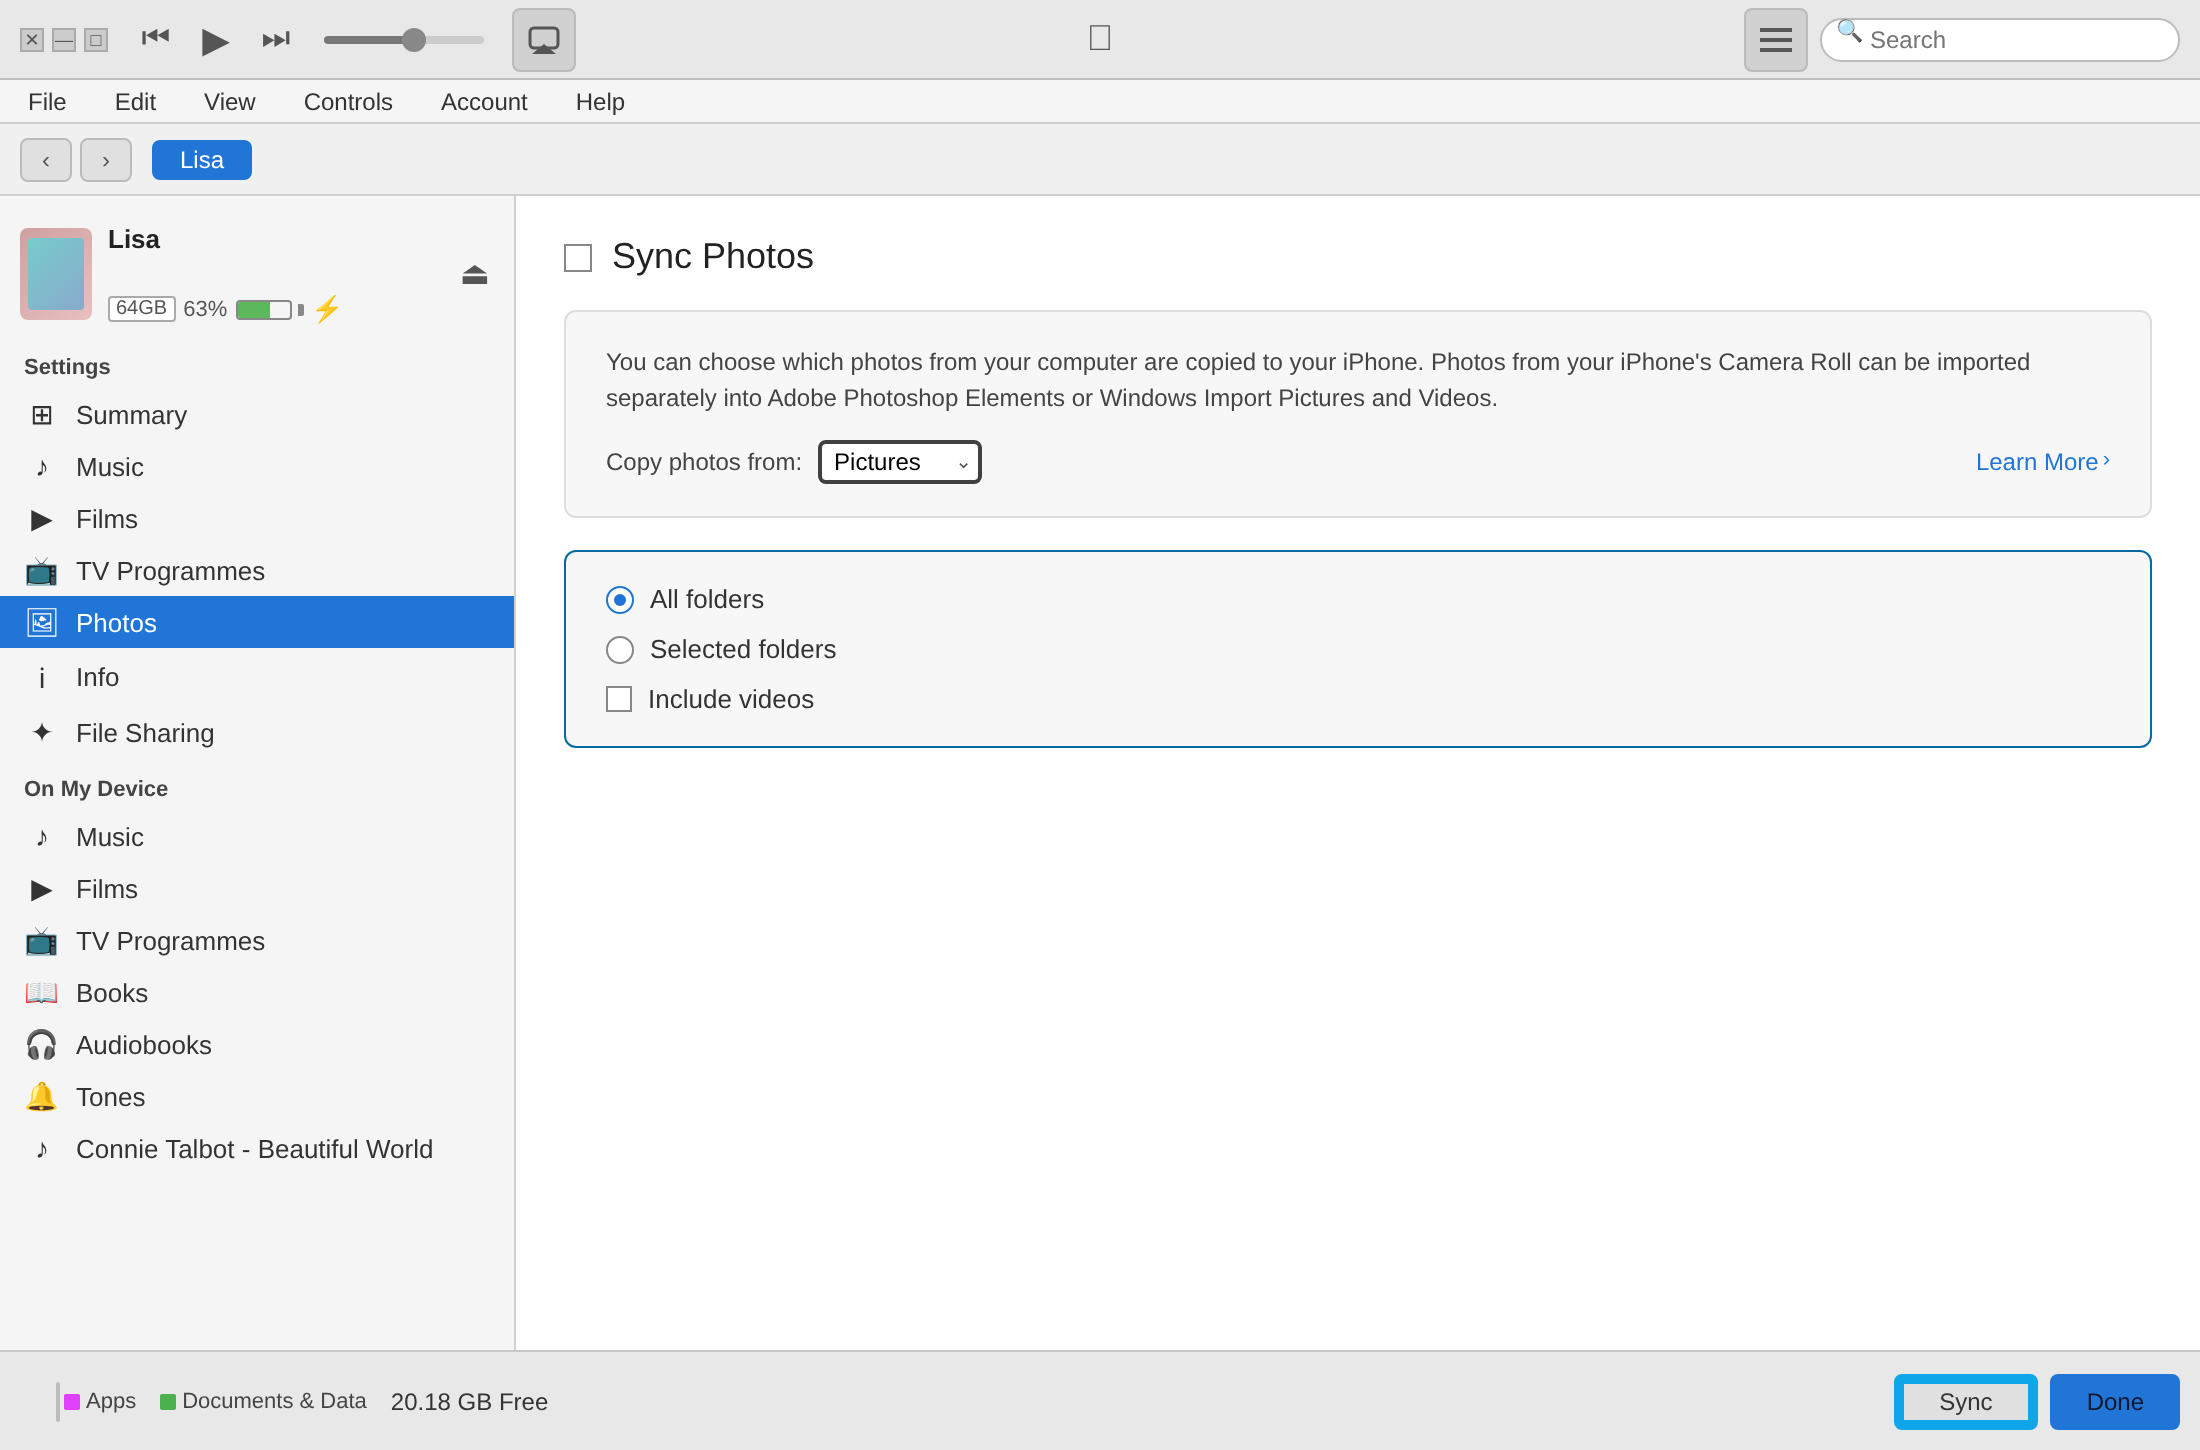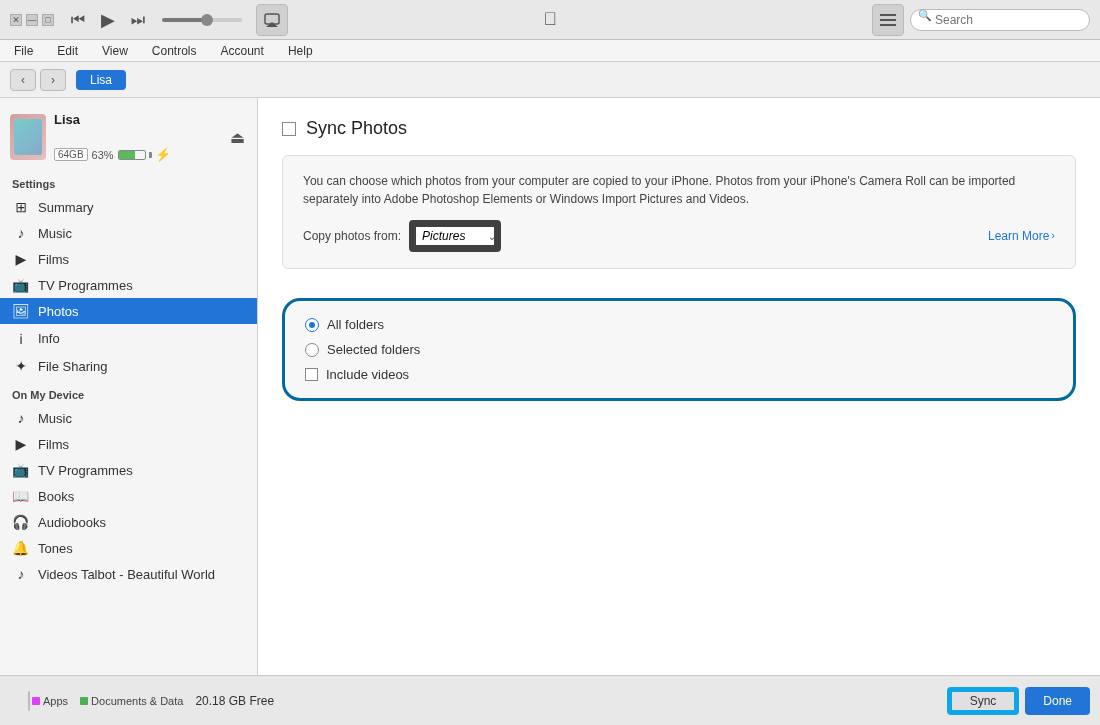--- a/index.html
+++ b/index.html
@@ -166,42 +166,42 @@
     }
     .sync-checkbox {
       width: 14px; height: 14px; border: 1px solid #888; background: white;
       cursor: pointer; flex-shrink: 0;
     }
     .sync-title {
       font-size: 18px; font-weight: 300; color: #222;
     }
     .info-box {
       background: #f7f7f7; border: 1px solid #ddd; border-radius: 6px;
-      padding: 16px 20px; margin-bottom: 29px;
+      padding: 16px 20px; margin-bottom: 16px;
     }
     .info-text { font-size: 12px; color: #444; line-height: 1.5; margin-bottom: 12px; }
     .copy-row { display: flex; align-items: center; gap: 8px; }
     .copy-label { font-size: 12px; color: #444; }
     .copy-select {
-      border: 7px solid #404040; border-radius: 4px; padding: 2px 20px 2px 6px;
+      border: 2px solid #404040; border-radius: 4px; padding: 2px 20px 2px 6px;
       font-size: 12px; background: white; cursor: pointer; appearance: none;
-      -webkit-appearance: none; position: relative; font-style: italic;
+      -webkit-appearance: none; position: relative;
     }
     .select-wrap { position: relative; display: inline-block; }
     .select-arrow {
       position: absolute; right: 5px; top: 50%; transform: translateY(-50%);
       font-size: 10px; color: #555; pointer-events: none;
     }
     .learn-more {
       margin-left: auto; color: #2075d6; font-size: 12px; cursor: pointer;
       display: flex; align-items: flex-start; gap: 2px;
     }
 
     .options-box {
-      background: #f7f7f7; border: 3px solid #0369a1; border-radius: 18px;
+      background: #f7f7f7; border: 1px solid #0369a1; border-radius: 6px;
       padding: 16px 20px;
     }
     .radio-row, .check-row {
       display: flex; align-items: center; gap: 8px; margin-bottom: 10px;
     }
     .radio-row:last-child, .check-row:last-child { margin-bottom: 0; }
     .radio-btn {
       width: 14px; height: 14px; border-radius: 50%; border: 1px solid #888;
       background: white; cursor: pointer; flex-shrink: 0; position: relative;
     }
@@ -240,21 +240,21 @@
     .storage-dot { width: 8px; height: 8px; border-radius: 1px; }
     .storage-free {
       font-size: 12px; color: #333; margin-left: auto; padding-right: 10px;
     }
     .sync-btn {
       height: 28px; padding: 0 18px; background: #e0e0e0; border: 5px solid #0ea5e9;
       border-radius: 4px; font-size: 12px; cursor: pointer; color: #333;
     }
     .done-btn {
       height: 28px; padding: 0 18px; background: #2075d6; border: none;
-      border-radius: 4px; font-size: 12px; cursor: pointer; color: #fef9c3; font-weight: 500;
+      border-radius: 4px; font-size: 12px; cursor: pointer; color: #0f172a; font-weight: 500;
     }
   </style>
 </head>
 <body>
 
 <div class="title-bar">
   <div class="window-controls">
     <div class="win-btn close">✕</div>
     <div class="win-btn minimize">—</div>
     <div class="win-btn maximize">□</div>
@@ -385,21 +385,21 @@
     <div class="sidebar-item">
       <span class="sidebar-item-icon">🎧</span>
       <span class="sidebar-item-label">Audiobooks</span>
     </div>
     <div class="sidebar-item">
       <span class="sidebar-item-icon">🔔</span>
       <span class="sidebar-item-label">Tones</span>
     </div>
     <div class="sidebar-item">
       <span class="sidebar-item-icon">♪</span>
-      <span class="sidebar-item-label">Videos Talbot - Beautiful World</span>
+      <span class="sidebar-item-label">Connie Talbot - Beautiful World</span>
     </div>
   </div>
 
   <div class="content-area">
 
     <div class="sync-header">
       <div class="sync-checkbox"></div>
       <span class="sync-title">Sync Photos</span>
     </div>
 

